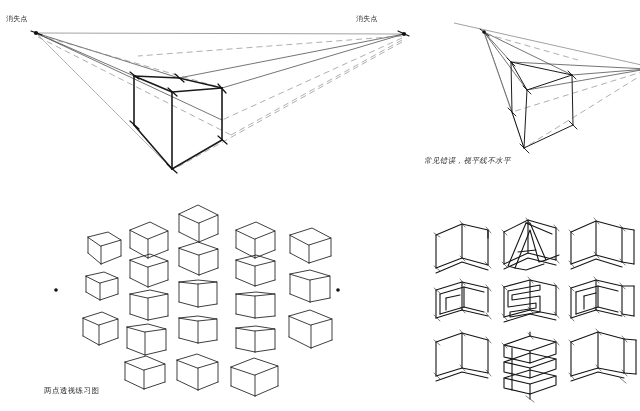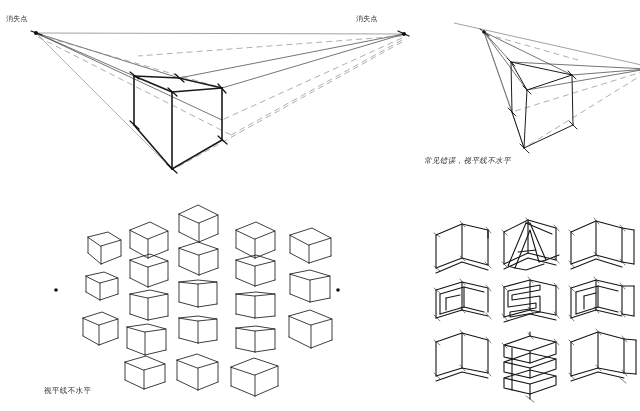--- a/index.html
+++ b/index.html
@@ -350,21 +350,21 @@
           <path d="M285 135 L285 158"></path>
           <path d="M306 129 L306 150"></path>
         <path d="M263 147 L285 158"></path>
           <path d="M285 158 L306 150"></path>
       </g>
 
       <circle class="vpdot" cx="30" cy="100" r="1.8"></circle>
       <circle class="vpdot" cx="312" cy="100" r="1.8"></circle>
     </svg>
 
-    <div class="caption" style="left:44px; top:196px;">视平线不水平</div>
+    <div class="caption" style="left:44px; top:196px;">两点透视练习图</div>
   </div>
 
   <div class="panel" id="panel-br">
     <svg viewBox="0 0 240 221" preserveAspectRatio="none">
 
       <g class="sketch-edge">
         <path d="M10 45 L36 34 L62 40 L62 48"></path>
         <path d="M10 45 L10 78"></path>
           <path d="M36 34 L36 68"></path>
           <path d="M62 40 L62 75"></path>

